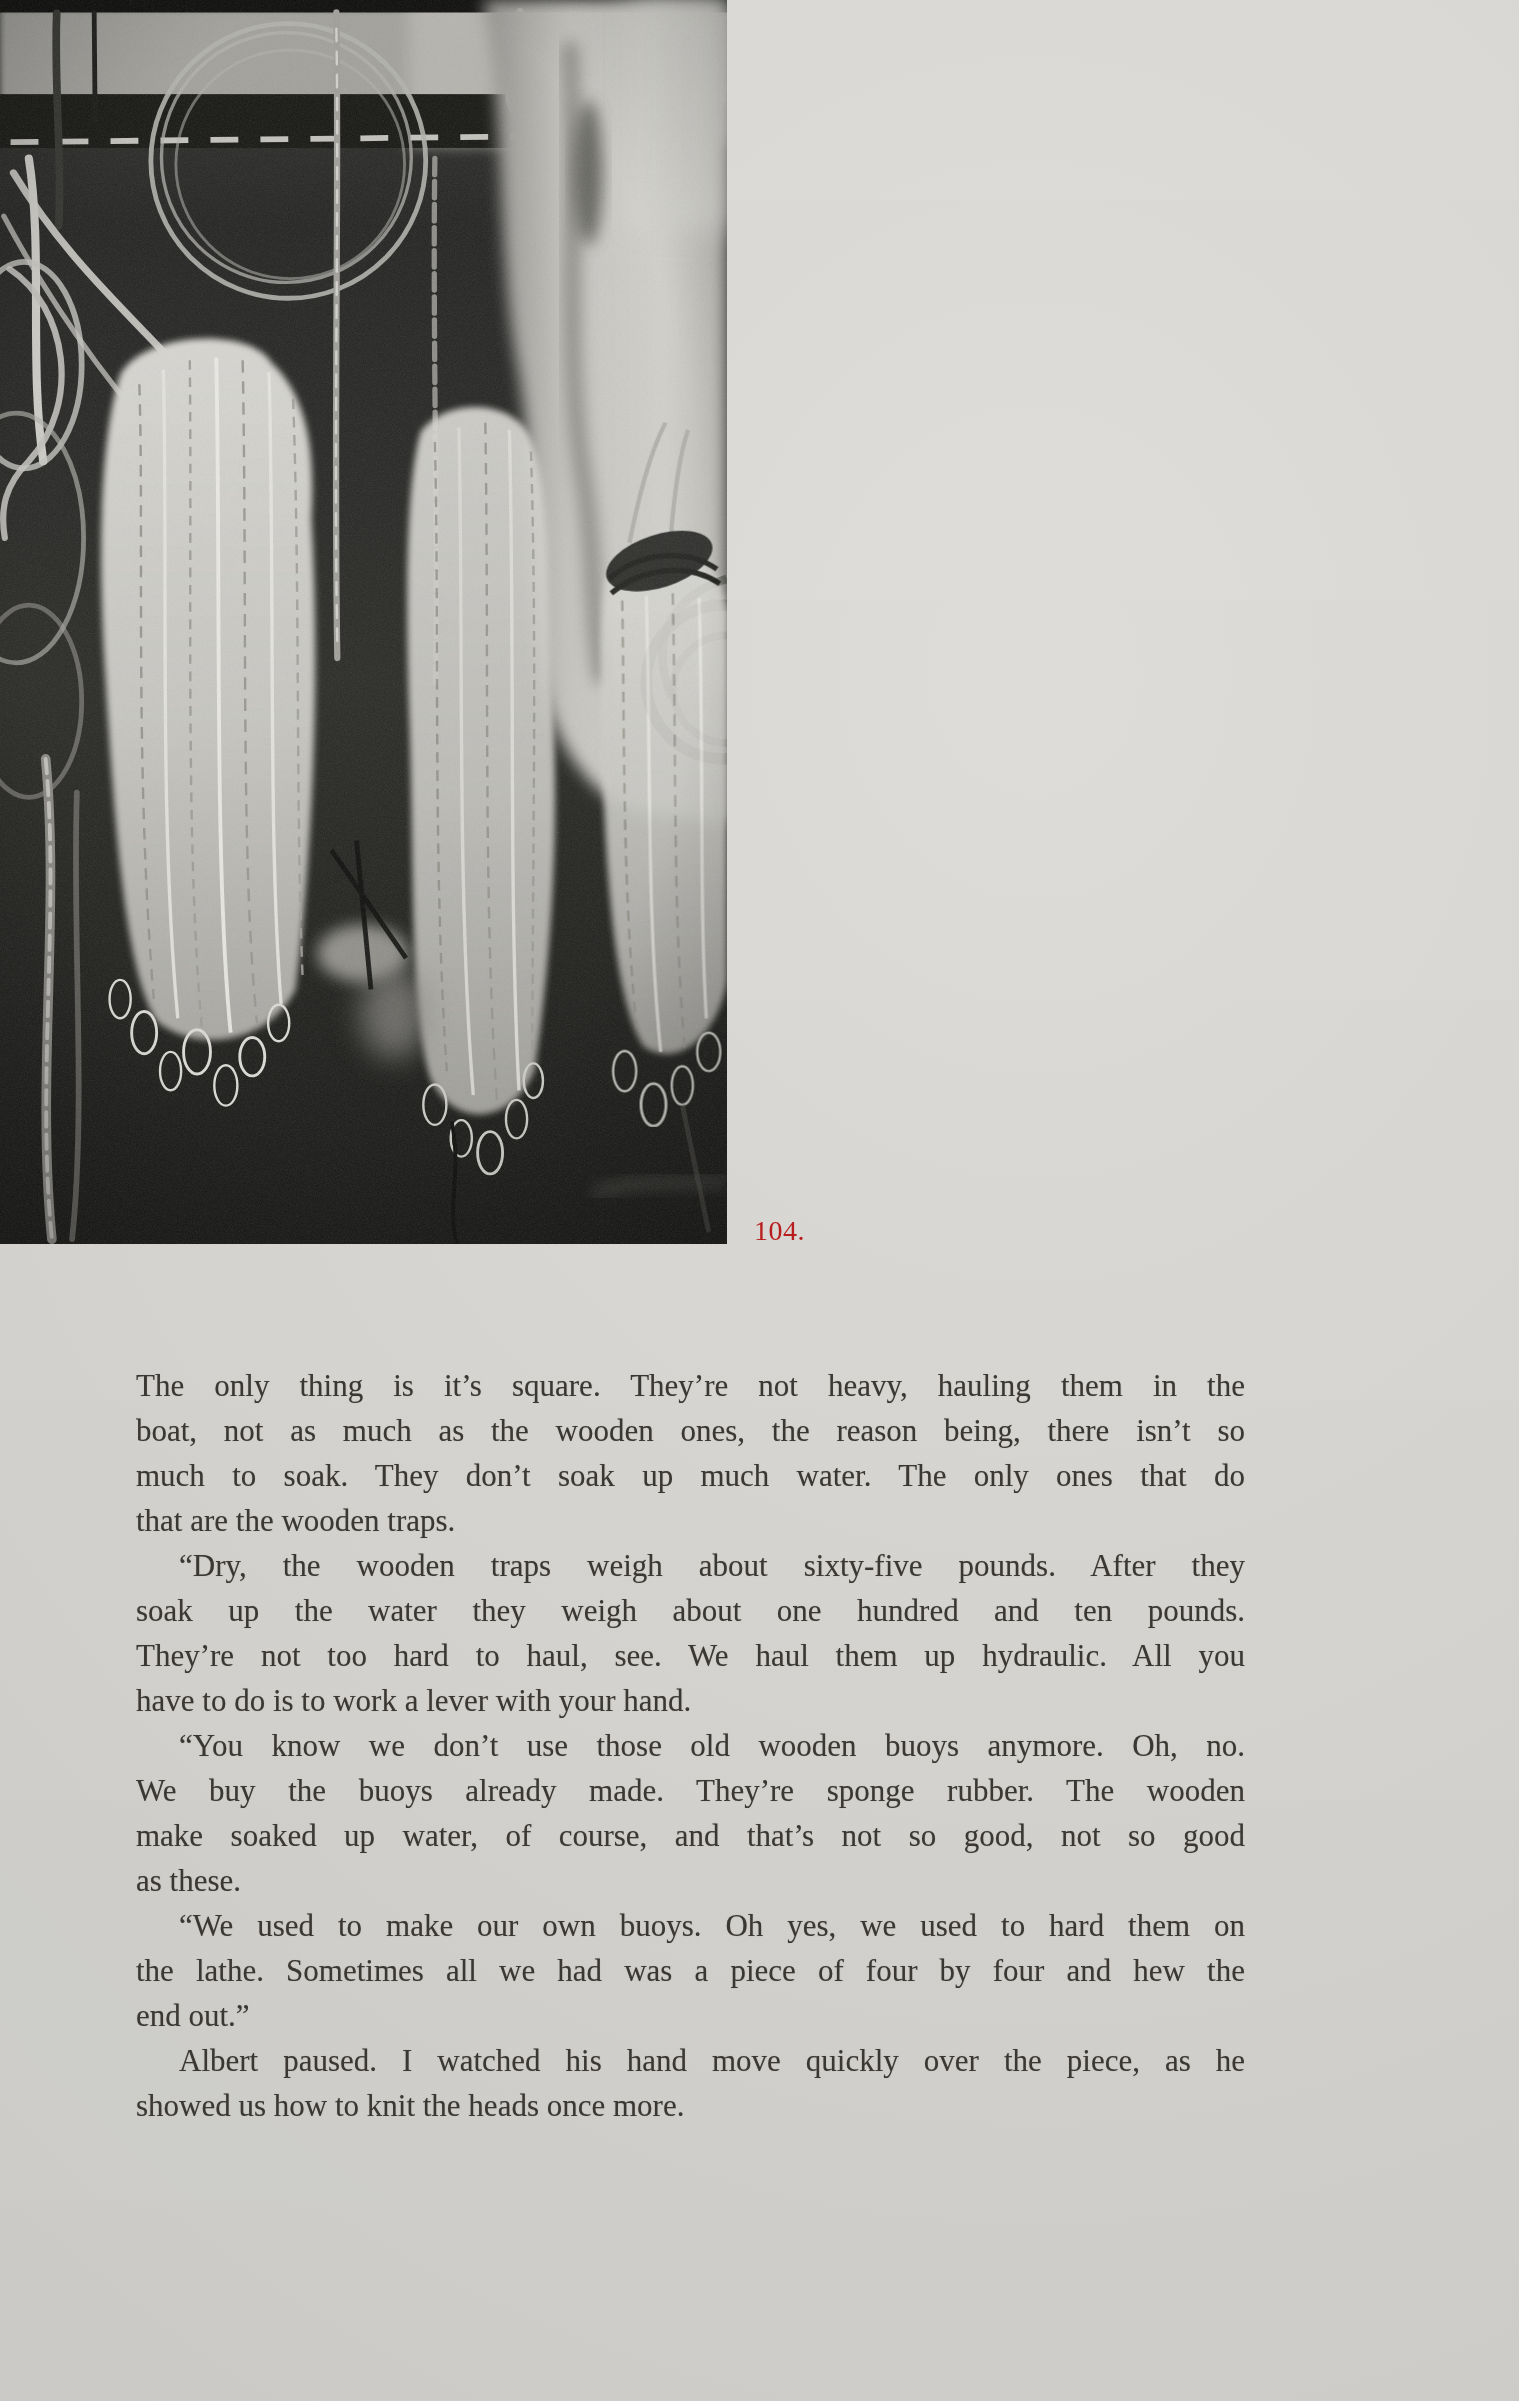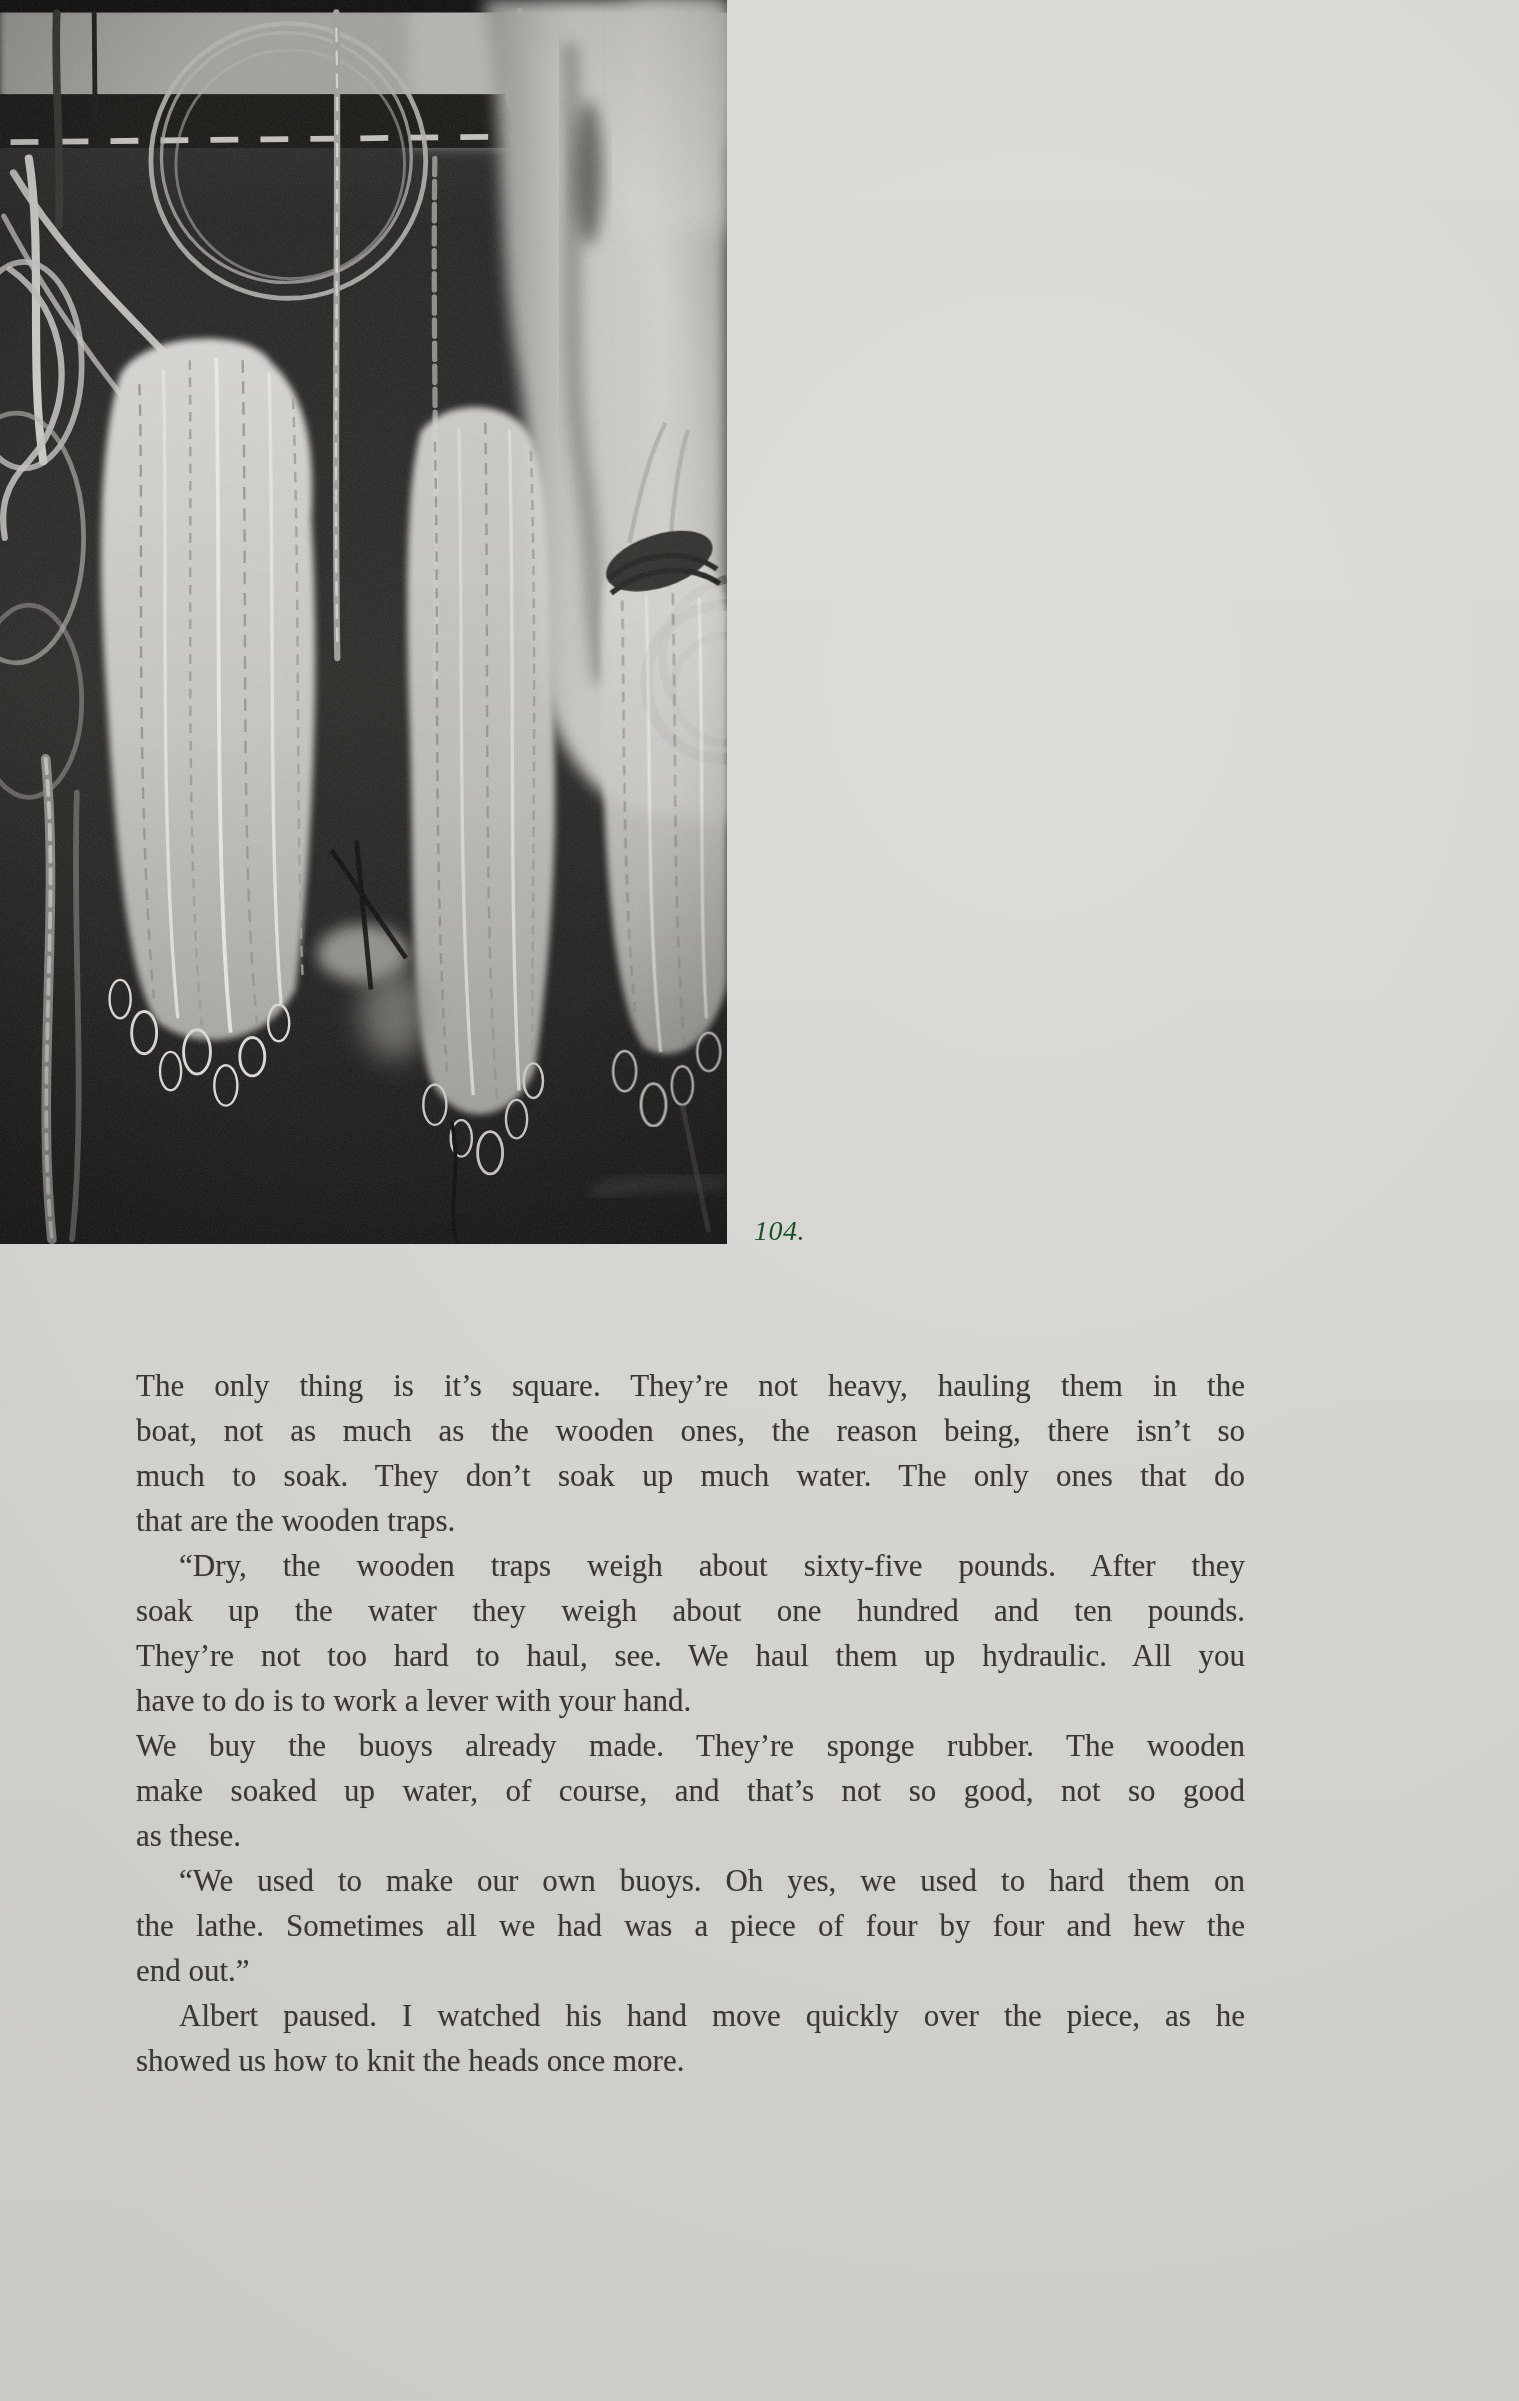--- a/index.html
+++ b/index.html
@@ -11,21 +11,21 @@
       radial-gradient(120% 90% at 68% 28%, #e2e1dd 0%, #dbdad6 45%, #d2d1cd 100%);
     font-family:"Liberation Serif", serif;
   }
   .photo{
     position:absolute;left:0;top:0;width:727px;height:1244px;margin:0;
     overflow:hidden;background:#1d1d1b;
   }
   .photo svg{display:block;width:100%;height:100%}
   .caption{
     position:absolute;left:754px;top:1216px;
-    font-size:28px;line-height:30px;color:#14532d;letter-spacing:0.5px;font-style:italic;
+    font-size:28px;line-height:30px;color:#b91c1c;letter-spacing:0.5px;
   }
   .body-text{
     position:absolute;left:136px;top:1363px;width:1109px;
     font-size:31px;line-height:45px;color:#3b3833;
     text-shadow:0 0 1px rgba(59,56,51,0.30);
   }
   .line{text-align:justify;text-align-last:justify;white-space:normal}
   .line.end{text-align-last:left}
   .line.ind{text-indent:43px}
 </style>
@@ -208,20 +208,21 @@
     <div class="line">much to soak. They don’t soak up much water. The only ones that do</div>
     <div class="line end">that are the wooden traps.</div>
   </div>
   <div class="para">
     <div class="line ind">“Dry, the wooden traps weigh about sixty-five pounds. After they</div>
     <div class="line">soak up the water they weigh about one hundred and ten pounds.</div>
     <div class="line">They’re not too hard to haul, see. We haul them up hydraulic. All you</div>
     <div class="line end">have to do is to work a lever with your hand.</div>
   </div>
   <div class="para">
+    <div class="line ind">“You know we don’t use those old wooden buoys anymore. Oh, no.</div>
     <div class="line">We buy the buoys already made. They’re sponge rubber. The wooden</div>
     <div class="line">make soaked up water, of course, and that’s not so good, not so good</div>
     <div class="line end">as these.</div>
   </div>
   <div class="para">
     <div class="line ind">“We used to make our own buoys. Oh yes, we used to hard them on</div>
     <div class="line">the lathe. Sometimes all we had was a piece of four by four and hew the</div>
     <div class="line end">end out.”</div>
   </div>
   <div class="para">

